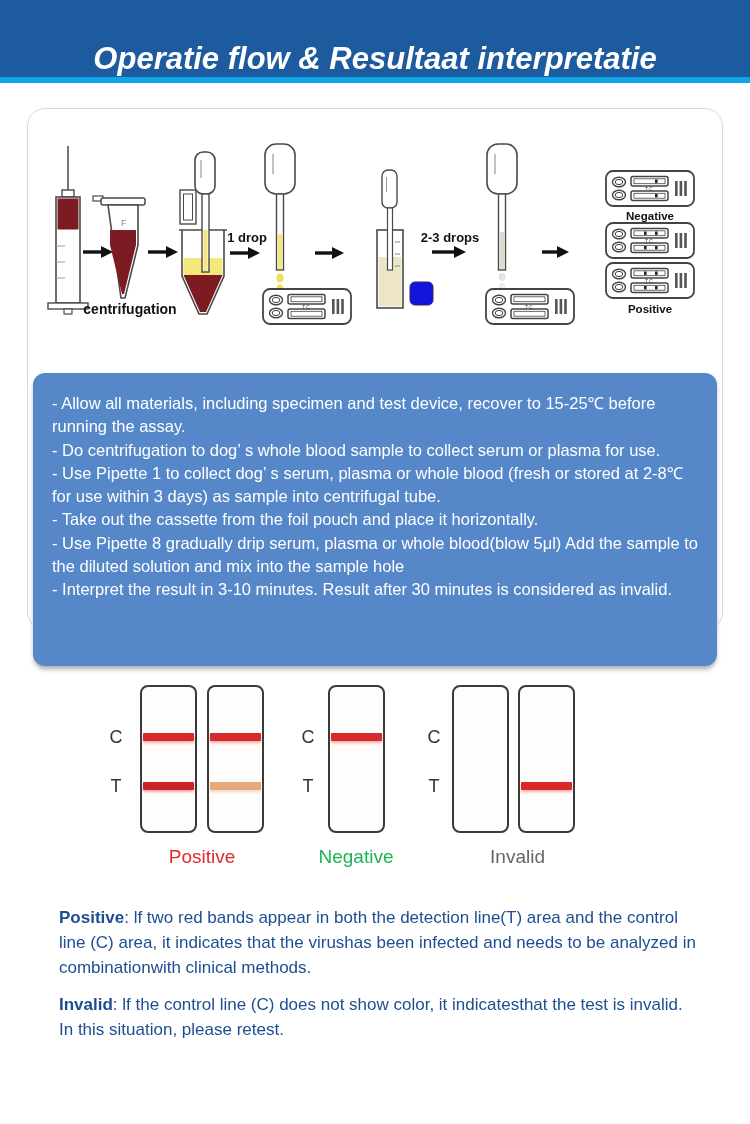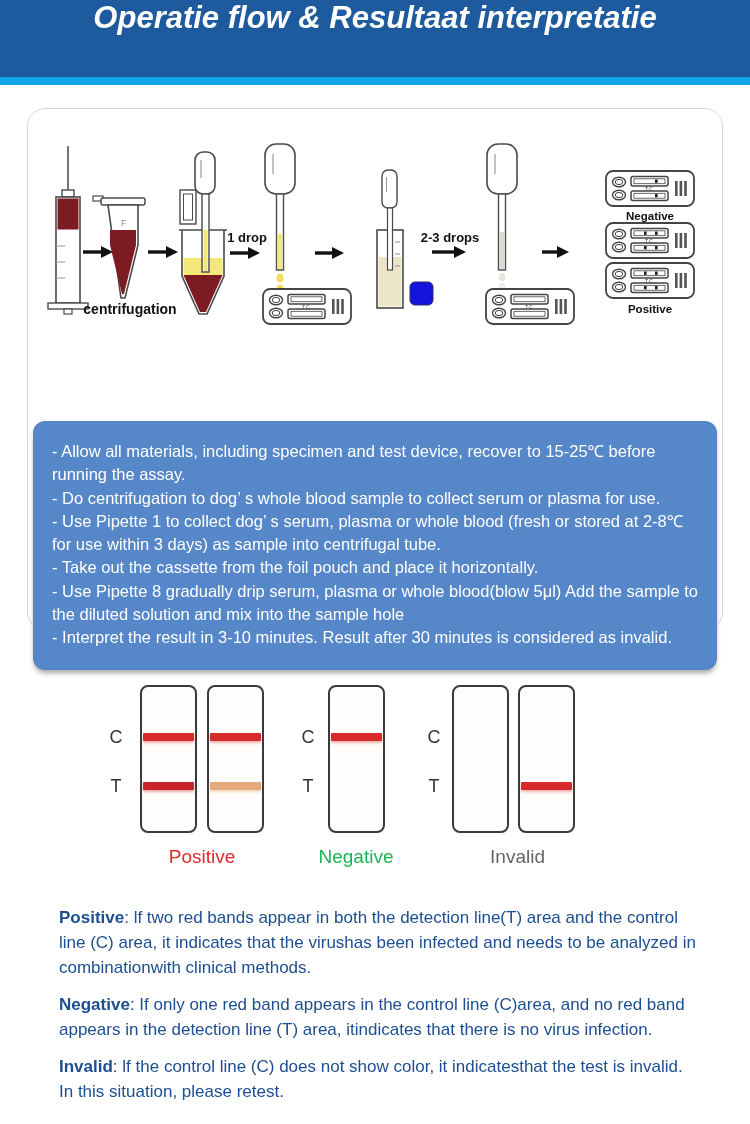--- a/index.html
+++ b/index.html
@@ -1,33 +1,33 @@
 <!DOCTYPE html>
 <html><head>
 <meta charset="utf-8">
 <style>
   html,body{margin:0;padding:0;background:#fff;}
   .page{position:relative;width:750px;height:1124px;background:#fff;overflow:hidden;
         font-family:"Liberation Sans",sans-serif;}
 
   
   .header{position:absolute;left:0;top:0;width:750px;height:77px;background:#1d5a9e;
-          border-bottom:8px solid #0ea5e9;display:flex;align-items:flex-start;justify-content:center;}
+          border-bottom:6px solid #0ea5e9;display:flex;align-items:flex-end;justify-content:center;}
   .header h1{margin:0;color:#fff;font-size:31px;font-weight:bold;font-style:italic;letter-spacing:0px;}
 
   
   .card{position:absolute;left:27px;top:108px;width:694px;height:520px;background:#fff;
         border:1px solid #d7d7d7;border-radius:18px;}
   .diagram{position:absolute;left:35px;top:130px;}
   svg text{font-family:"Liberation Sans",sans-serif;}
 
   
-  .bluebox{position:absolute;left:33px;top:373px;width:684px;height:249px;background:#5587c9;
+  .bluebox{position:absolute;left:33px;top:373px;width:684px;height:293px;background:#5587c9;
            border-radius:12px;box-shadow:0 4px 5px -1px rgba(0,0,0,0.35);
-           box-sizing:border-box;padding:19px 14px 0 19px;margin-top:48px;}
+           box-sizing:border-box;padding:19px 14px 0 19px;}
   .bluebox div{color:#fff;font-size:16.5px;line-height:23.3px;}
 
   
   .strip{position:absolute;width:57px;height:148px;background:#fffdfb;border:2px solid #3a3a3a;
          border-radius:8px;box-sizing:border-box;}
   .band{position:absolute;left:1px;right:1px;height:8px;border-radius:1px;}
   .band.c{top:46px;}
   .band.t{top:95px;}
   .band.red{background:#d7282a;box-shadow:0 2px 3px rgba(220,60,50,.40);}
   .band.dark{background:#c7232a;box-shadow:0 2px 3px rgba(200,40,40,.40);}
@@ -237,17 +237,16 @@
     <div class="ct-label" style="left:422px;top:776px;">T</div>
     <div class="strip" style="left:452px;top:685px;"></div>
     <div class="strip" style="left:518px;top:685px;">
       <div class="band t red"></div>
     </div>
     <div class="grp-label" style="left:460px;width:115px;color:#666;">Invalid</div>
   </div>
 
   <div class="interp">
     <p><span class="b">Positive</span><span>: lf two red bands appear in both the detection line(T) area and the control line (C) area, it indicates that the virushas been infected and needs to be analyzed in combinationwith clinical methods.</span></p>
-    <p><span class="b">Negative</span><span>: If only one red band appears in the control line (C)area, and no red band appears in the detection line (T) area, itindicates that there is no virus infection.</span></p>
     <p><span class="b">Invalid</span><span>: lf the control line (C) does not show color, it indicatesthat the test is invalid. In this situation, please retest.</span></p>
   </div>
 
 </div>
 
 </body></html>

